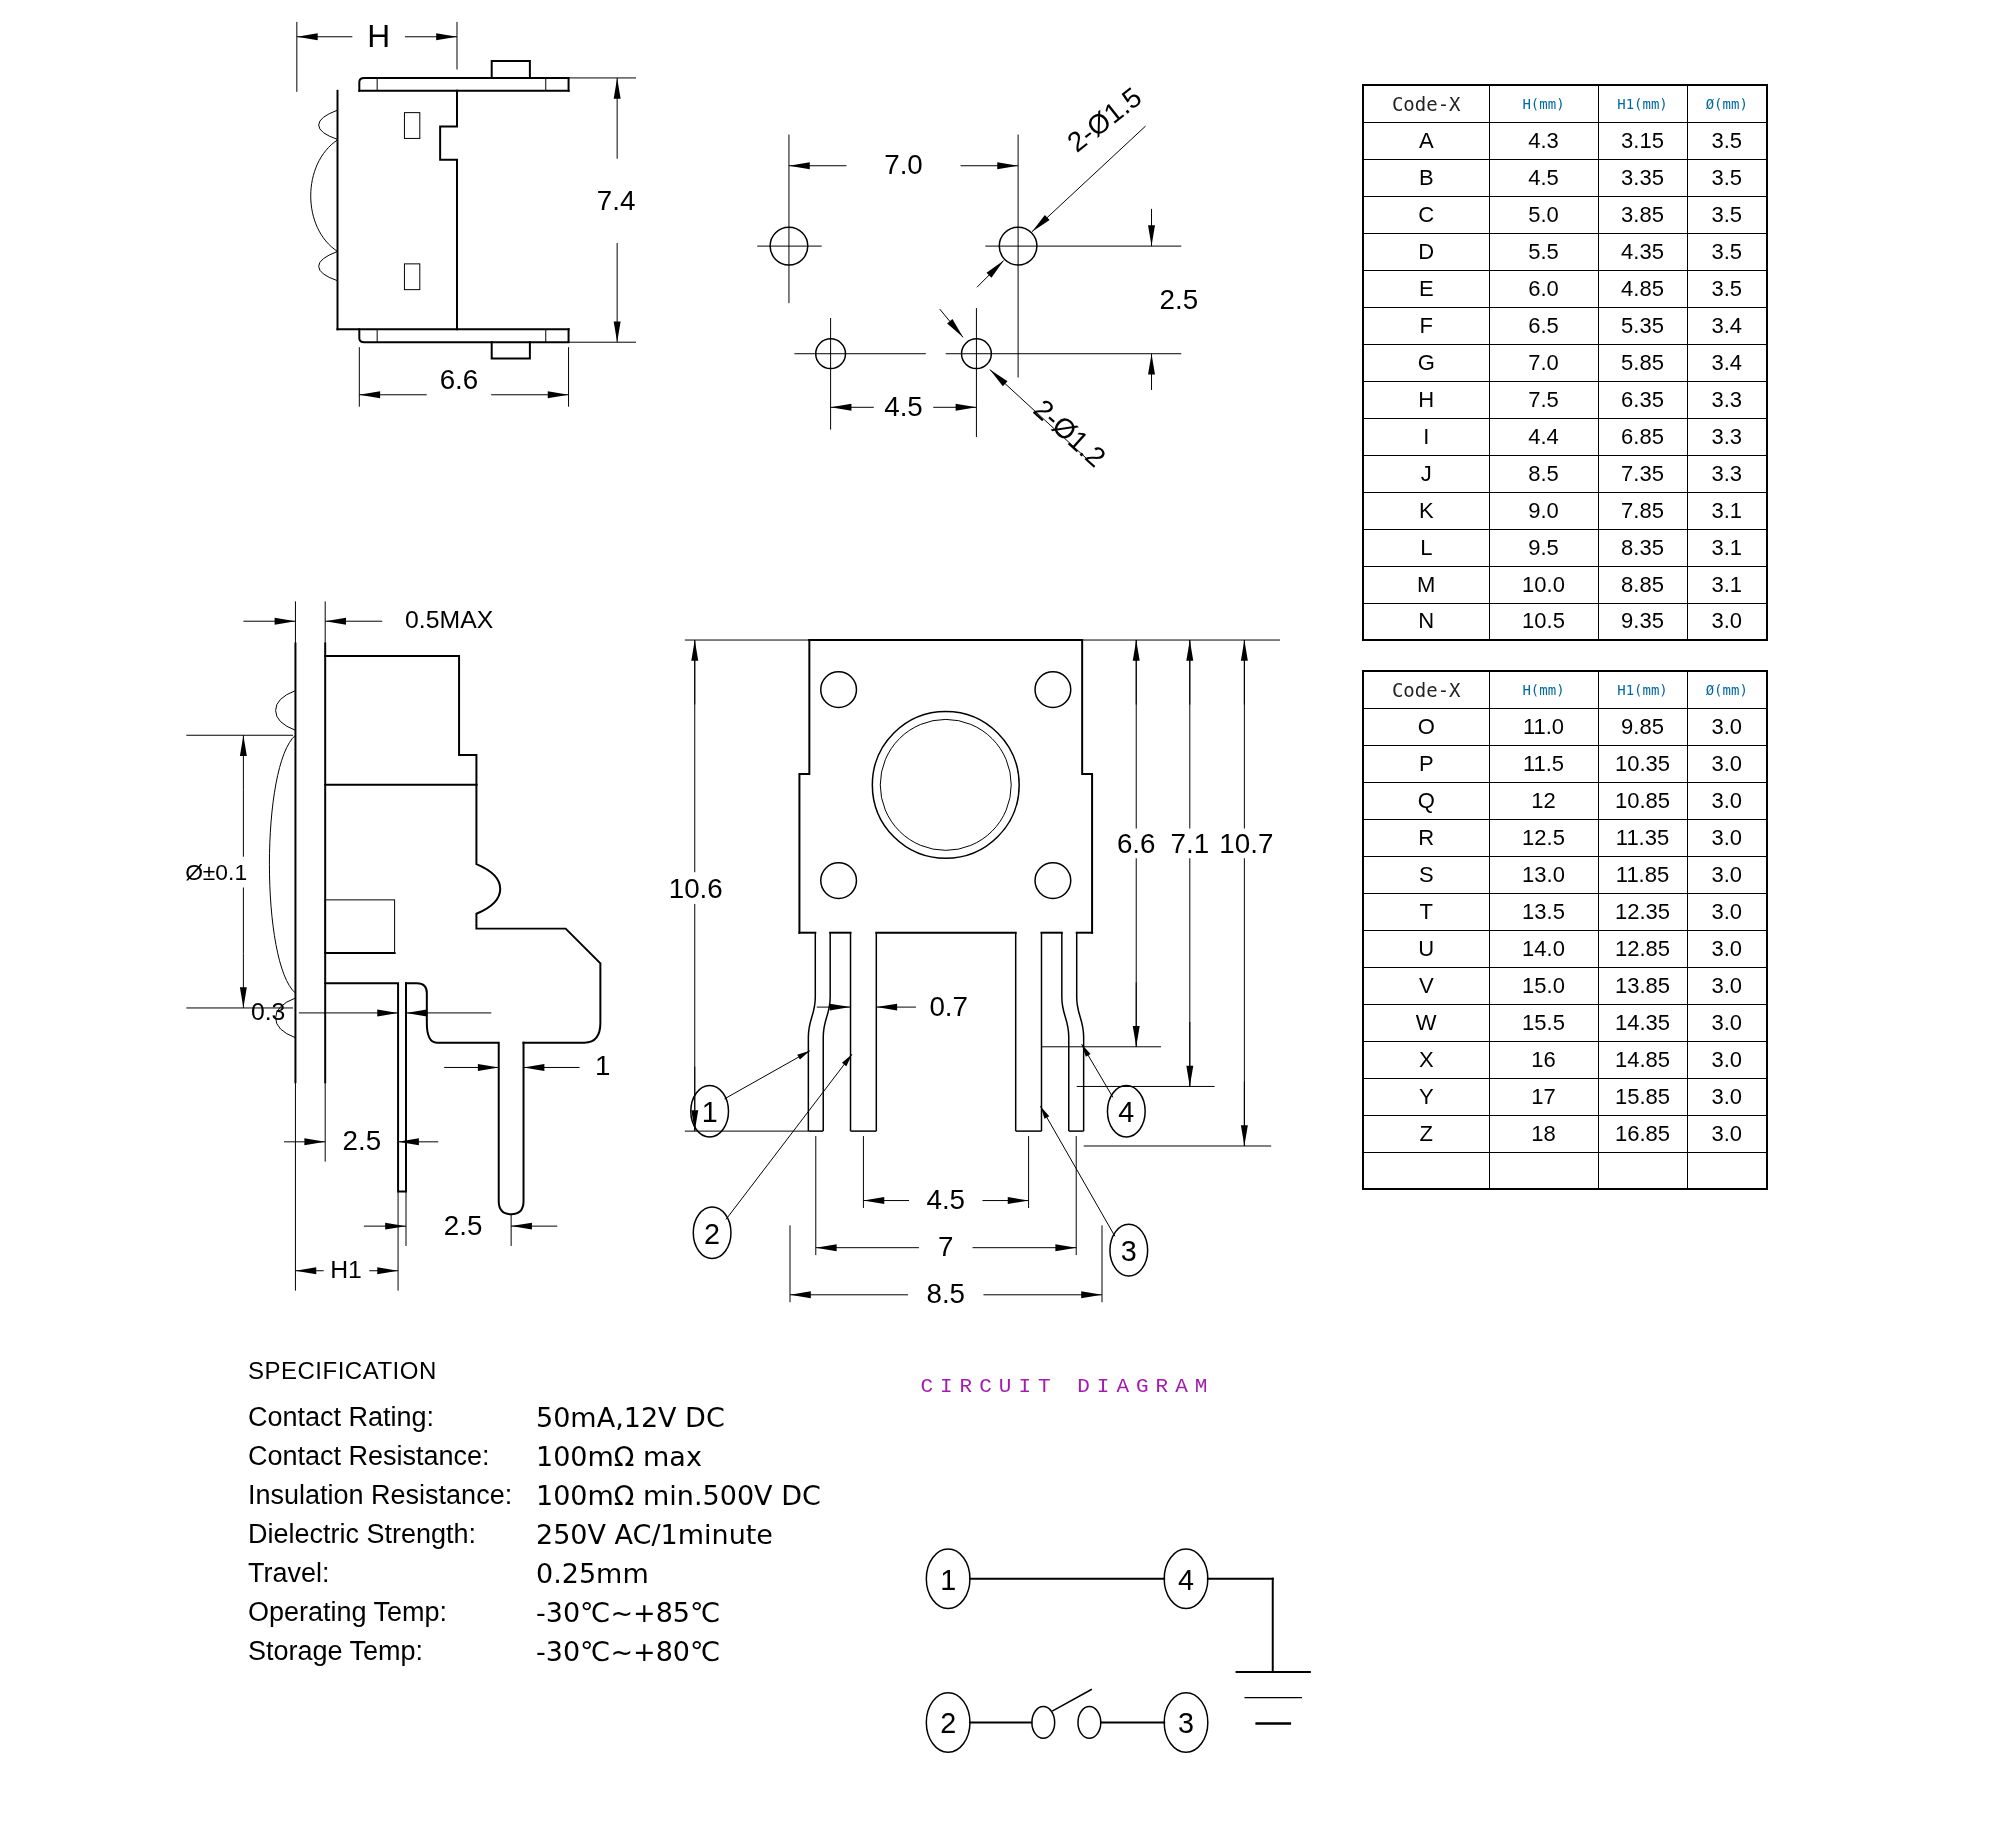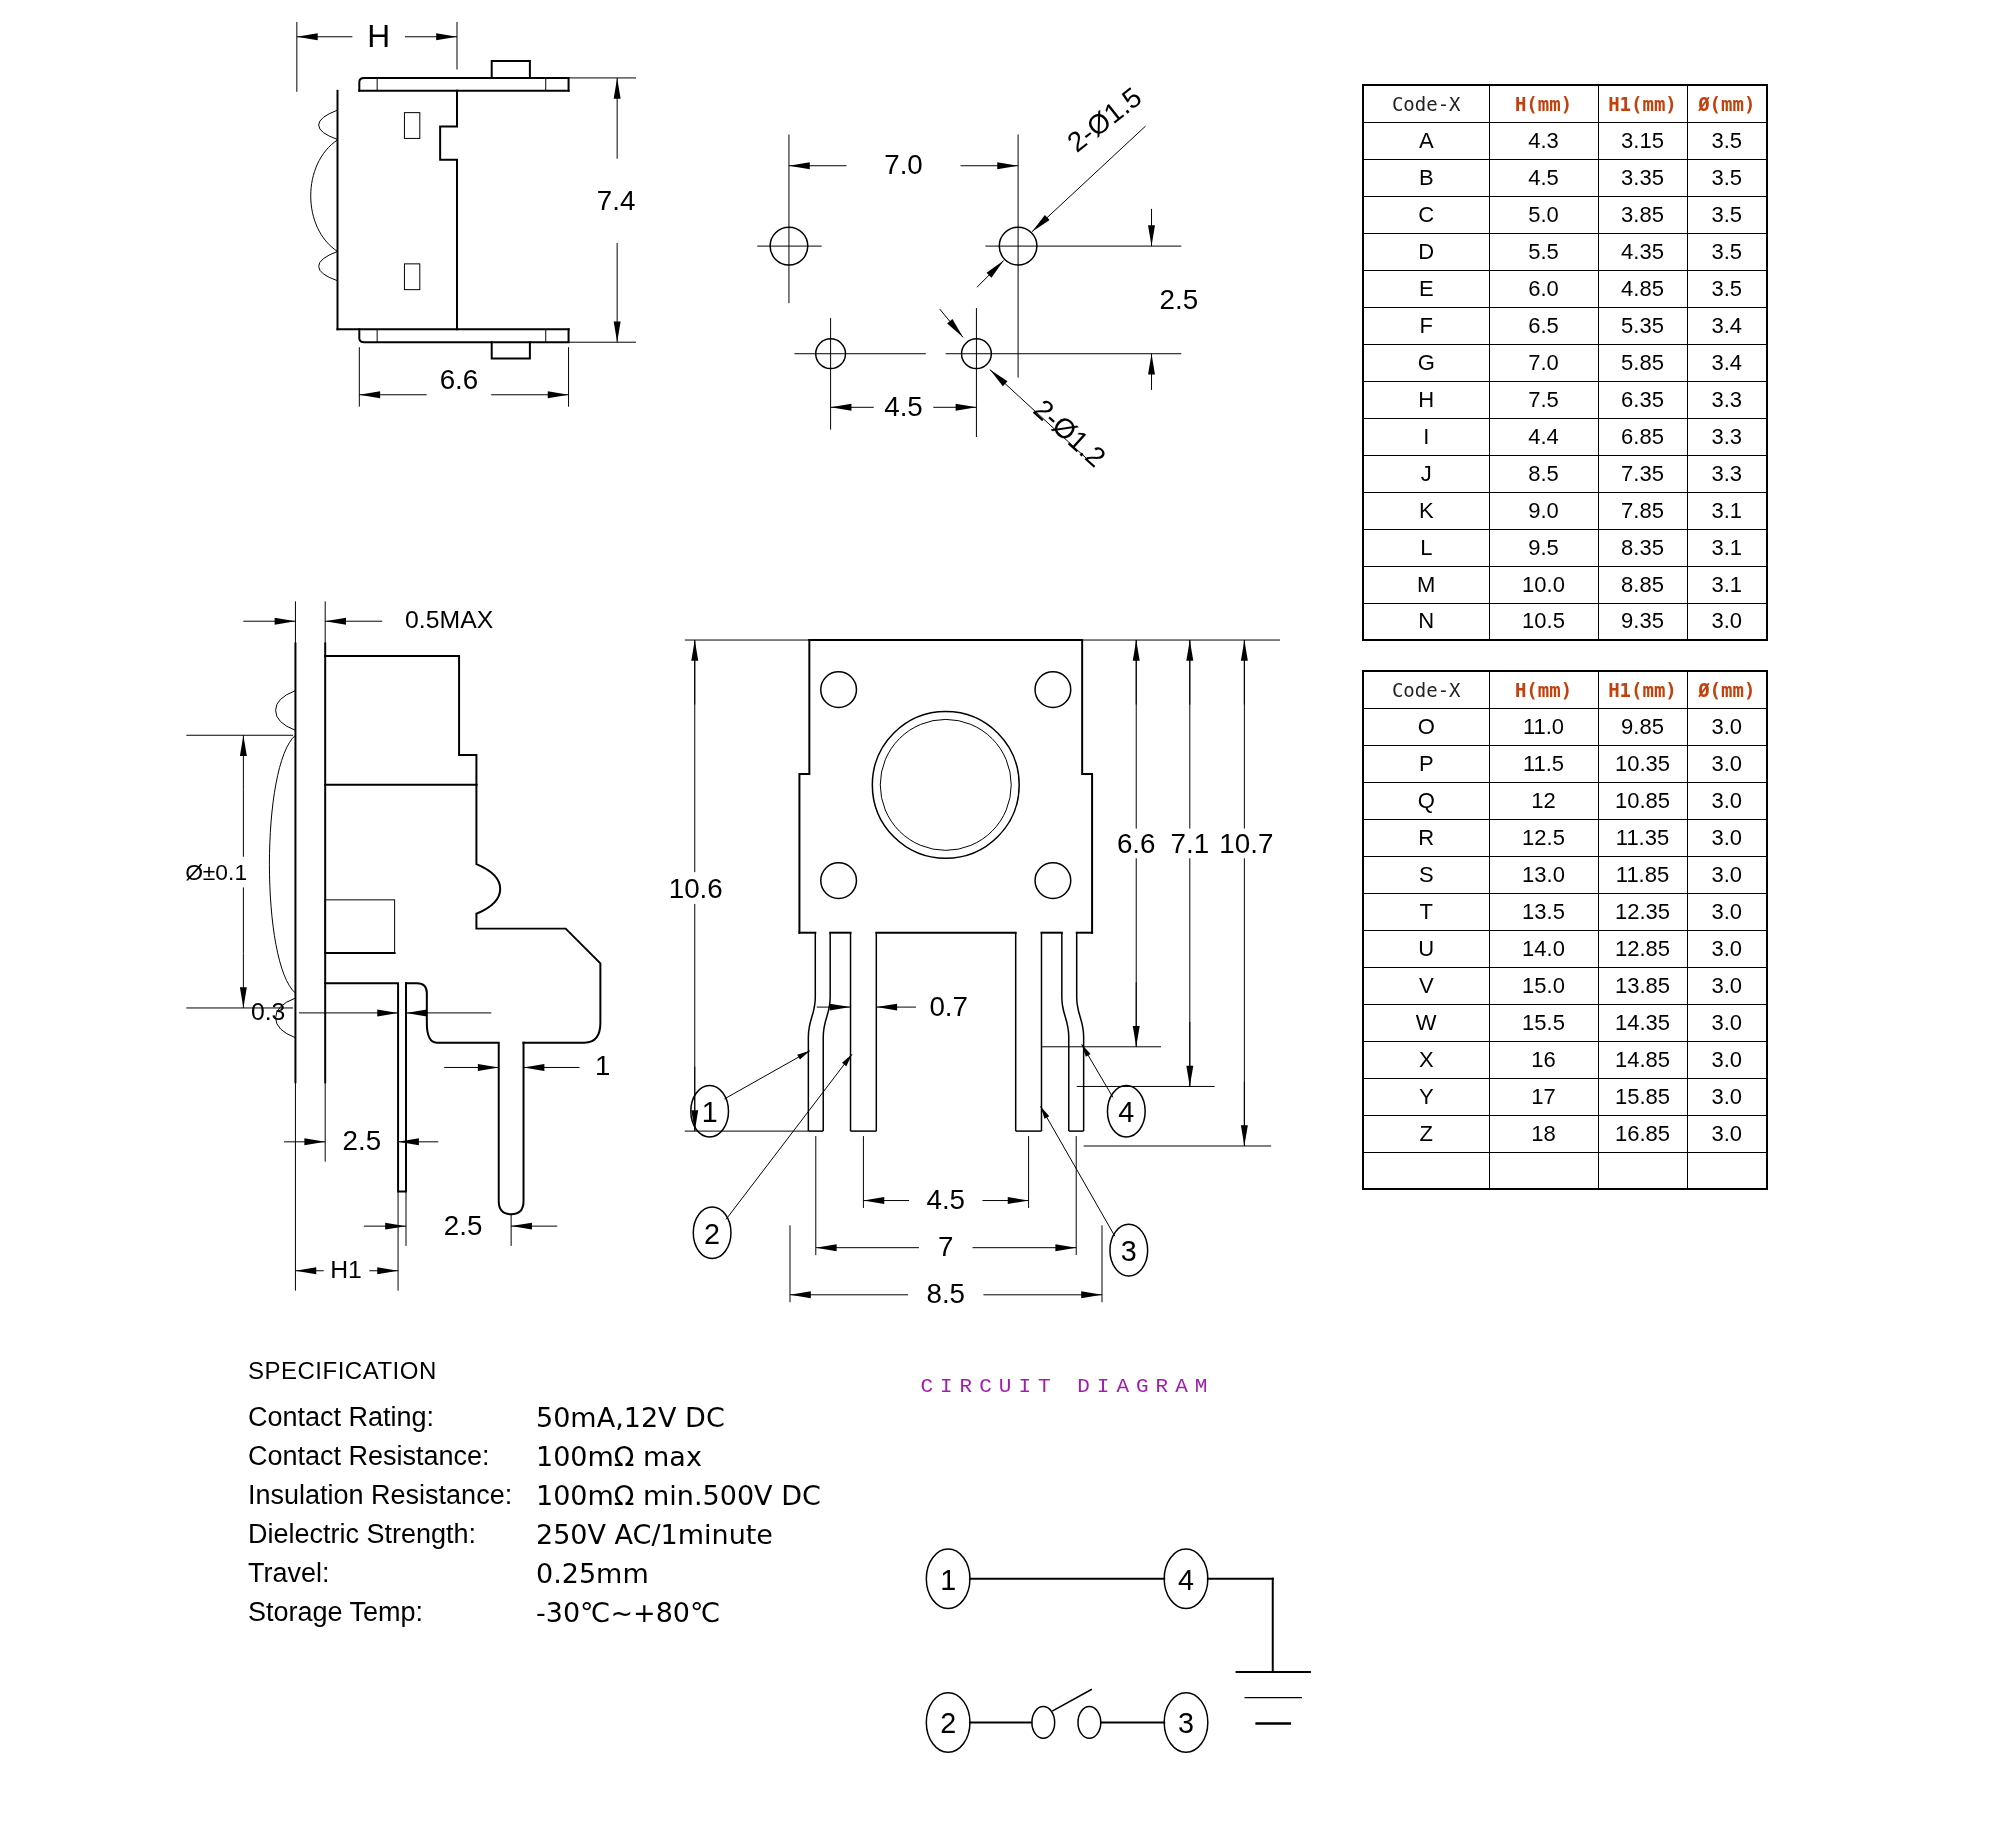--- a/index.html
+++ b/index.html
@@ -17,21 +17,21 @@
   .bigH{font-size:64px;}
   .ctxt{font-family:"Liberation Sans",sans-serif;font-size:58px;fill:#000;
         text-anchor:middle;dominant-baseline:central;}
   .whitebox{fill:#ffffff;stroke:none;}
   
   table.dim{border-collapse:collapse;border:2px solid #000;table-layout:fixed;background:#fff;margin-top:10px;}
   table.dim th, table.dim td{border:1px solid #000;text-align:center;vertical-align:middle;
         padding:0;overflow:hidden;}
   table.dim tr{height:37px;}
   th.h-code{font-family:"DejaVu Sans Mono",monospace;font-weight:400;font-size:19px;color:#222;}
-  th.h-sm{font-family:"DejaVu Sans Mono",monospace;font-weight:700;font-size:19px;color:#c2410c;}
+  th.h-sm{font-family:"DejaVu Sans Mono",monospace;font-weight:400;font-size:14px;color:#0369a1;}
   table.dim td{font-size:22px;font-weight:400;}
   
   .spec-title{font-size:24px;letter-spacing:0.5px;}
   .spec-row{position:relative;height:39px;}
   .spec-label{position:absolute;left:0;top:0;font-size:27px;}
   .spec-value{position:absolute;left:288px;top:0;font-size:27px;font-family:"DejaVu Sans",sans-serif;}
   
   .circuit-title{font-family:Liberation Mono, monospace;font-size:21px;font-weight:400;
                  letter-spacing:7px;color:#a21caf;white-space:nowrap;}
 </style>
@@ -523,20 +523,24 @@
     <span class="spec-label">Insulation Resistance:</span>
     <span class="spec-value">100mΩ min.500V DC</span>
   </div>
   <div class="spec-row">
     <span class="spec-label">Dielectric  Strength:</span>
     <span class="spec-value">250V AC/1minute</span>
   </div>
   <div class="spec-row">
     <span class="spec-label">Travel:</span>
     <span class="spec-value">0.25mm</span>
+  </div>
+  <div class="spec-row">
+    <span class="spec-label">Operating Temp:</span>
+    <span class="spec-value">-30℃~+85℃</span>
   </div>
   <div class="spec-row">
     <span class="spec-label">Storage Temp:</span>
     <span class="spec-value">-30℃~+80℃</span>
   </div>
 </div>
 
 <div class="abs" style="left:908px;top:1375px;width:447px;height:397px">
   <div class="circuit-title" style="position:absolute;left:12.4px;top:0">CIRCUIT DIAGRAM</div>
   <svg style="position:absolute;left:0;top:60px" width="447" height="337" viewBox="0 0 900 680">

